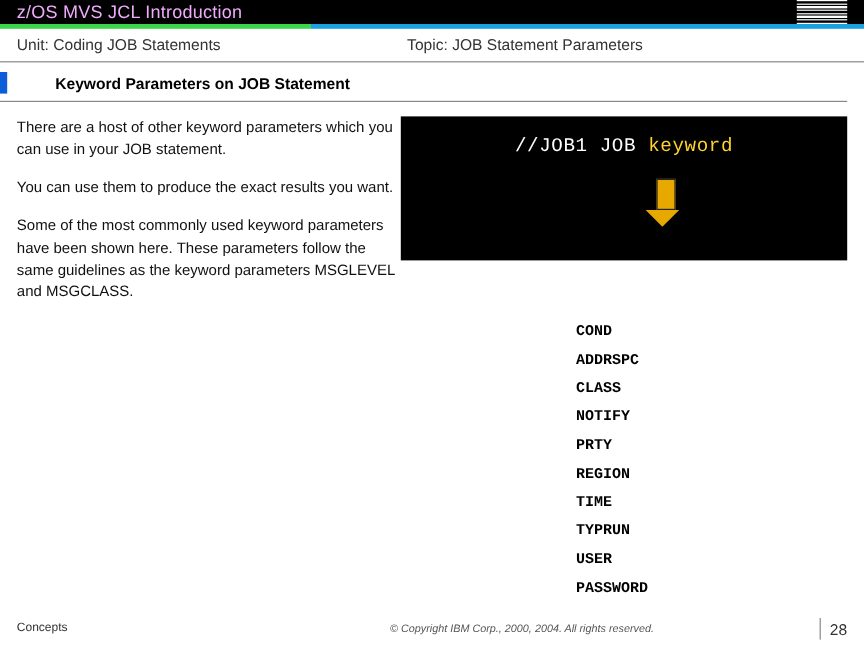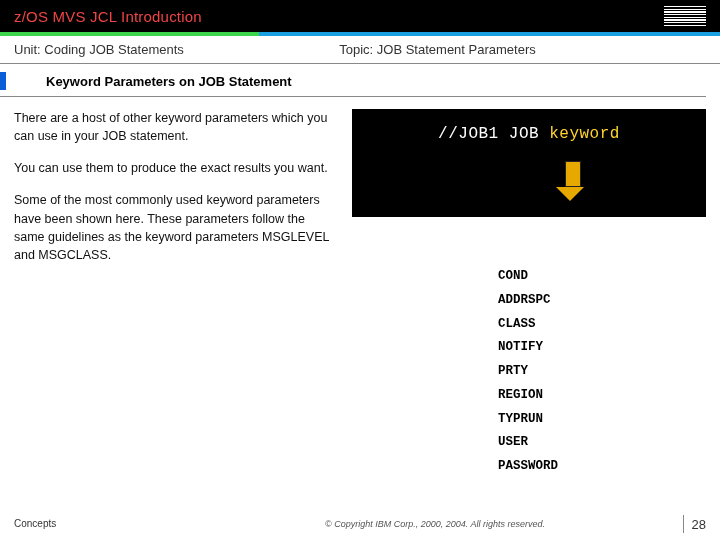--- a/index.html
+++ b/index.html
@@ -1,32 +1,32 @@
 <!DOCTYPE html>
 <html><head>
 <meta charset="utf-8">
 <style>
   * { margin: 0; padding: 0; box-sizing: border-box; }
   body { width: 720px; height: 540px; background: #fff; font-family: Arial, Helvetica, sans-serif; overflow: hidden; position: relative; }
-  .header { background: #000; color: #ef4444; display: flex; justify-content: space-between; align-items: center; padding: 4px 14px 4px 14px; height: 32px; }
+  .header { background: #000; color: #f0abfc; display: flex; justify-content: space-between; align-items: center; padding: 4px 14px 4px 14px; height: 20px; }
   .title { font-size: 15px; font-weight: normal; letter-spacing: 0.2px; }
   .ibm-logo { display: flex; flex-direction: column; gap: 1.2px; }
   .ibm-logo .bar { width: 42px; height: 1.5px; background: #fff; }
   .header-underline { height: 4px; background: linear-gradient(to right, #3bd44a 0%, #3bd44a 36%, #1a9fe0 36%, #1a9fe0 100%); }
   .subheader { display: flex; padding: 6px 14px 6px 14px; border-bottom: 1px solid #888; font-size: 13px; color: #333; }
   .subheader .unit { flex: 0 0 47%; }
   .subheader .topic { flex: 1; }
   .section-title-row { display: flex; align-items: center; padding: 8px 0 6px 0; border-bottom: 1px solid #888; margin: 0 14px 0 0; gap: 32px; }
   .blue-tab { width: 6px; height: 18px; background: #0b5ed7; margin-right: 8px; }
   .section-title { font-size: 13px; font-weight: bold; color: #000; }
-  .content { display: flex; padding: 12px 14px 0 14px; gap: 18px; }
+  .content { display: flex; padding: 12px 14px 0 14px; }
   .left { flex: 0 0 320px; font-size: 12.5px; line-height: 1.45; color: #111; }
   .left p { margin-bottom: 14px; }
   .right { flex: 1; position: relative; }
-  .terminal { background: #000; padding: 10px 12px; height: 108px; position: relative; }
+  .terminal { background: #000; padding: 10px 12px; height: 120px; position: relative; }
   .terminal .code { font-family: "Courier New", monospace; color: #fff; font-size: 16px; letter-spacing: 0.5px; text-align: center; margin-top: 6px; }
   .terminal .code .kw { color: #ffd22e; }
   .arrow { position: absolute; left: 210px; top: 52px; }
   .arrow .shaft { width: 16px; height: 26px; background: #e7a800; border: 1px solid #222; margin: 0 auto; }
   .arrow .head { width: 0; height: 0; border-left: 14px solid transparent; border-right: 14px solid transparent; border-top: 14px solid #e7a800; margin-left: -6px; }
   .kw-list { margin-top: 48px; margin-left: 146px; font-family: "Courier New", monospace; font-size: 12.5px; font-weight: bold; color: #000; line-height: 1.9; }
   .footer { position: absolute; bottom: 8px; left: 0; right: 0; display: flex; align-items: center; padding: 0 14px; font-size: 10px; color: #333; }
   .footer .fl { flex: 0 0 200px; }
   .footer .fc { flex: 1; text-align: center; font-size: 9px; color: #555; font-style: italic; }
   .footer .fr { flex: 0 0 50px; text-align: right; font-size: 13px; }
@@ -76,20 +76,21 @@
           <div class="head"></div>
       </div>
     </div>
     <div class="kw-list">
       <div>COND</div>
       <div>ADDRSPC</div>
       <div>CLASS</div>
       <div>NOTIFY</div>
       <div>PRTY</div>
       <div>REGION</div>
+      <div>TIME</div>
       <div>TYPRUN</div>
       <div>USER</div>
       <div>PASSWORD</div>
     </div>
   </div>
 </div>
 
 <div class="footer">
   <div class="fl">Concepts</div>
   <div class="fc">© Copyright IBM Corp., 2000, 2004. All rights reserved.</div>

